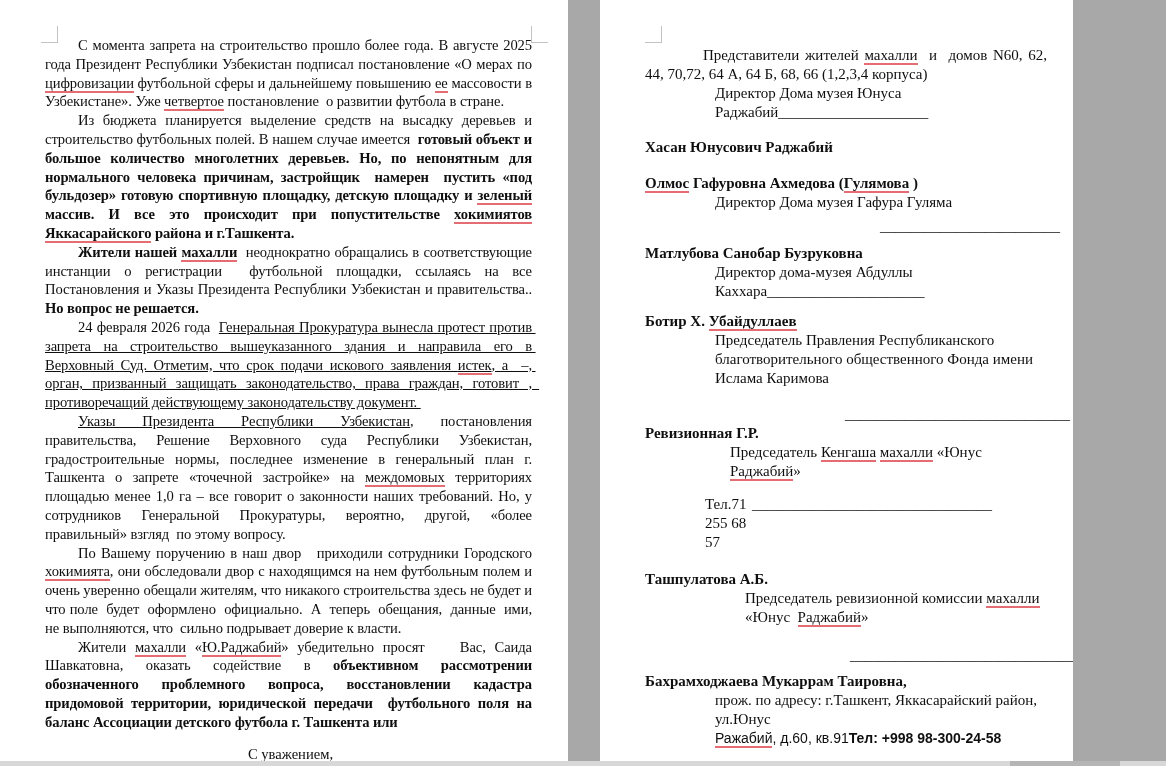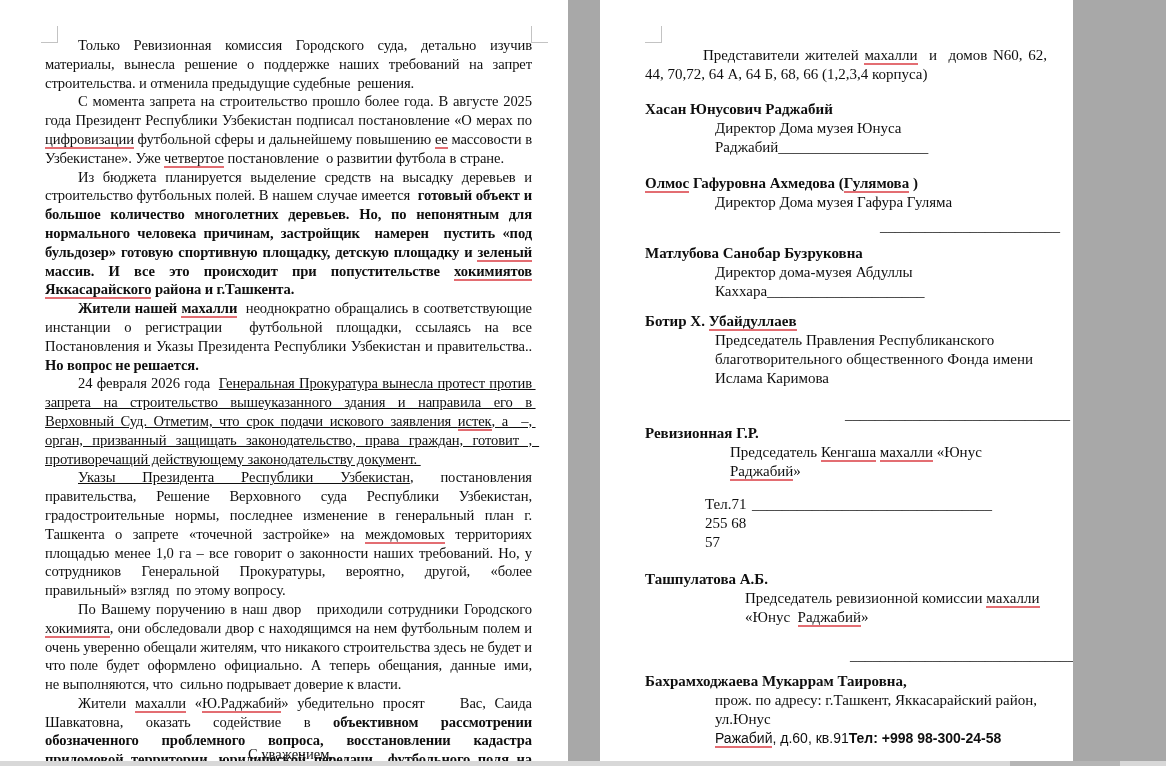--- a/index.html
+++ b/index.html
@@ -63,41 +63,40 @@
 </style>
 </head>
 <body>
 
 <div class="canvas">
 
   <div class="page page-left">
     <div class="cmark cm-tl"></div>
     <div class="cmark cm-tr"></div>
     <div class="lp-body">
-        <div class="blk para indent"><span class="">Только Ревизионная комиссия Городского суда, детально изучив материалы, вынесла решение о поддержке наших требований на запрет строительства. и отменила предыдущие судебные  решения.</span></div>
         <div class="blk para indent"><span class="">С момента запрета на строительство прошло более года. В августе 2025 года Президент Республики Узбекистан подписал постановление «О мерах по </span><span class="s-r">цифровизации</span><span class=""> футбольной сферы и дальнейшему повышению </span><span class="s-r">ее</span><span class=""> массовости в Узбекистане». Уже </span><span class="s-r">четвертое</span><span class=""> постановление  о развитии футбола в стране.</span></div>
         <div class="blk para indent"><span class="">Из бюджета планируется выделение средств на высадку деревьев и строительство футбольных полей. В нашем случае имеется  </span><span class="s-b">готовый объект и большое количество многолетних деревьев. Но, по непонятным для нормального человека причинам, застройщик  намерен  пустить «под бульдозер» готовую спортивную площадку, детскую площадку и </span><span class="s-b s-r">зеленый</span><span class="s-b"> массив. И все это происходит при попустительстве </span><span class="s-b s-r">хокимиятов</span><span class="s-b"> </span><span class="s-b s-r">Яккасарайского</span><span class="s-b"> района и г.Ташкента.</span></div>
         <div class="blk para indent"><span class="s-b">Жители нашей </span><span class="s-b s-r">махалли</span><span class="">  неоднократно обращались в соответствующие инстанции о регистрации  футбольной площадки, ссылаясь на все Постановления и Указы Президента Республики Узбекистан и правительства.. </span><span class="s-b">Но вопрос не решается.</span></div>
         <div class="blk para indent"><span class="">24 февраля 2026 года  </span><span class="s-u">Генеральная Прокуратура вынесла протест против запрета на строительство вышеуказанного здания и направила его в Верховный Суд. Отметим, что срок подачи искового заявления </span><span class="s-u s-r">истек</span><span class="s-u">, а  –, орган, призванный защищать законодательство, права граждан, готовит ,  противоречащий действующему законодательству документ. </span></div>
         <div class="blk para indent"><span class="s-u">Указы Президента Республики Узбекистан</span><span class="">, постановления правительства, Решение Верховного суда Республики Узбекистан, градостроительные нормы, последнее изменение в генеральный план г. Ташкента о запрете «точечной застройке» на </span><span class="s-r">междомовых</span><span class=""> территориях площадью менее 1,0 га – все говорит о законности наших требований. Но, у    сотрудников Генеральной Прокуратуры, вероятно, другой, «более правильный» взгляд  по этому вопросу.</span></div>
         <div class="blk para indent"><span class="">По Вашему поручению в наш двор   приходили сотрудники Городского </span><span class="s-r">хокимията</span><span class="">, они обследовали двор с находящимся на нем футбольным полем и очень уверенно обещали жителям, что никакого строительства здесь не будет и что поле  будет  оформлено  официально.  А  теперь  обещания,  данные  ими,  не выполняются, что  сильно подрывает доверие к власти.</span></div>
         <div class="blk para indent"><span class="">Жители </span><span class="s-r">махалли</span><span class=""> «</span><span class="s-r">Ю.Раджабий</span><span class="">» убедительно просят    Вас, Саида Шавкатовна, оказать содействие в </span><span class="s-b">объективном рассмотрении обозначенного проблемного вопроса, восстановлении кадастра придомовой территории, юридической передачи  футбольного поля на баланс Ассоциации детского футбола г. Ташкента или </span></div>
       </div>
     <div class="closing">С уважением,</div>
   </div>
 
   <div class="page-gap"></div>
 
   <div class="page page-right">
     <div class="cmark cm-tl"></div>
     <div class="cmark cm-tr"></div>
     <div class="rp-body">
         <div class="blk para" style="margin-top: 46px; text-indent: 58px;"><span class="">Представители жителей </span><span class="s-r">махалли</span><span class="">  и  домов N60, 62, 44, 70,72, 64 А, 64 Б, 68, 66 (1,2,3,4 корпуса)</span></div>
+        <div class="blk title"><span class="">Директор Дома музея Юнуса Раджабий____________________</span></div>
         <div class="blk name" style="margin-top: 16px;"><span class="s-b">Хасан Юнусович Раджабий</span></div>
-        <div class="blk title"><span class="">Директор Дома музея Юнуса Раджабий____________________</span></div>
         <div class="blk name" style="margin-top: 17px;"><span class="s-b s-r">Олмос</span><span class="s-b"> Гафуровна Ахмедова (</span><span class="s-b s-r">Гулямова</span><span class="s-b"> )</span></div>
         <div class="blk title"><span class="">Директор Дома музея Гафура Гуляма</span></div>
         <div class="blk sig" style="margin-top: 5px; margin-left: 235px;"><span class="">________________________</span></div>
         <div class="blk name" style="margin-top: 8px;"><span class="s-b">Матлубова Санобар Бузруковна</span></div>
         <div class="blk title"><span class="">Директор дома-музея Абдуллы Каххара_____________________</span></div>
         <div class="blk name" style="margin-top: 11px;"><span class="s-b">Ботир Х. </span><span class="s-b s-r">Убайдуллаев</span></div>
         <div class="blk title"><span class="">Председатель Правления Республиканского благотворительного общественного Фонда имени Ислама Каримова</span></div>
         <div class="blk sig" style="margin-top: 17px; margin-left: 200px;"><span class="">______________________________</span></div>
         <div class="blk name" style="margin-top: 0px;"><span class="s-b">Ревизионная Г.Р.</span></div>
         <div class="blk title" style="margin-left: 85px;"><span class="">Председатель </span><span class="s-r">Кенгаша</span><span class=""> </span><span class="s-r">махалли</span><span class=""> «Юнус </span><span class="s-r">Раджабий</span><span class="">»</span></div>

